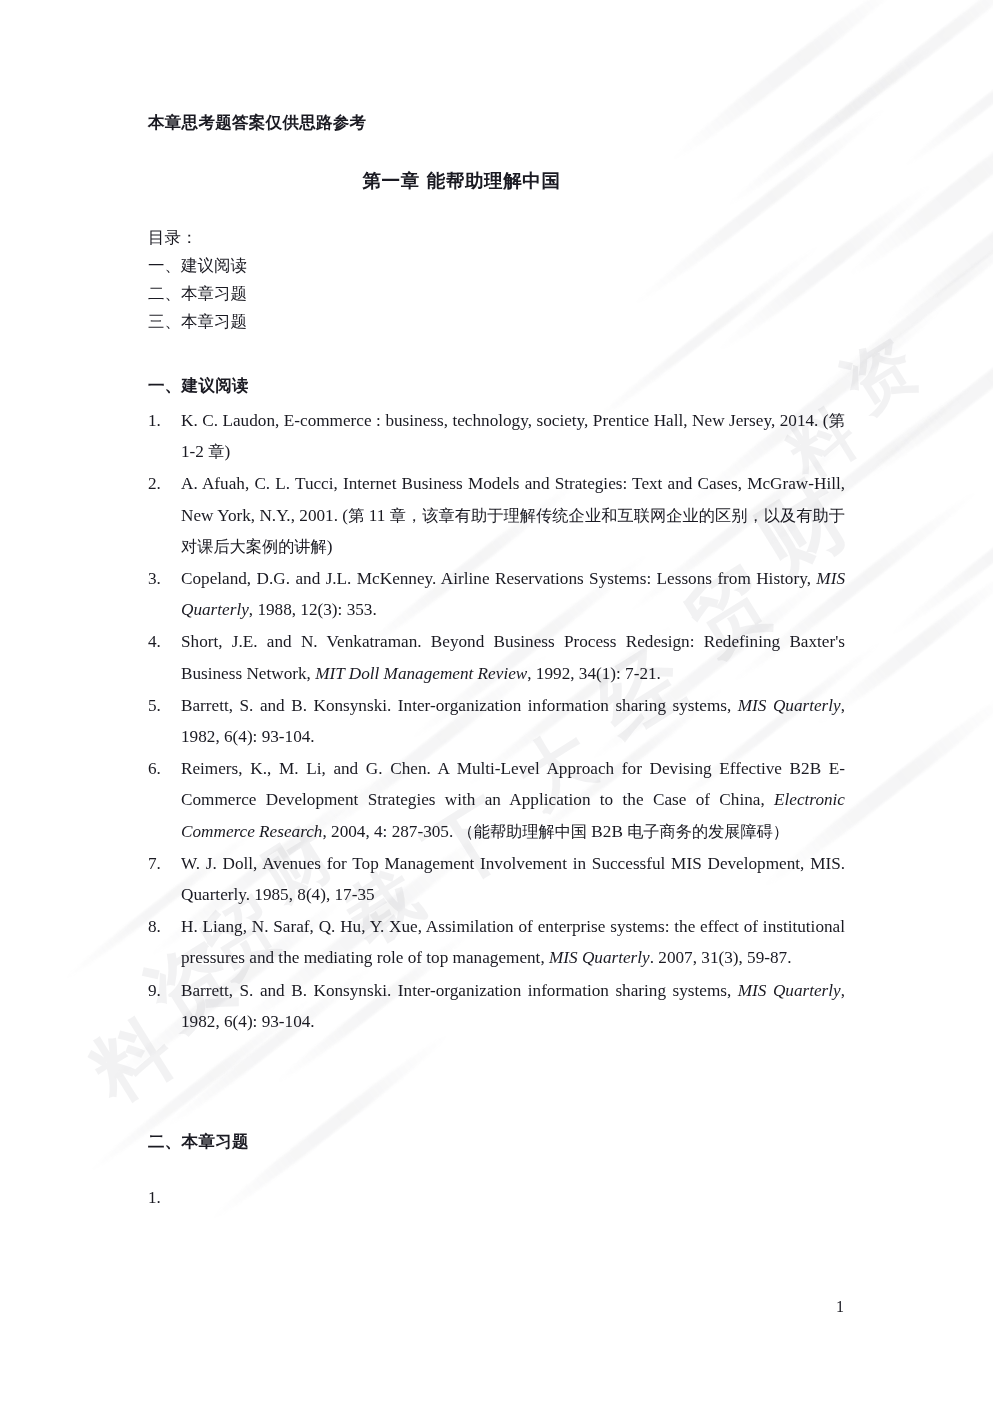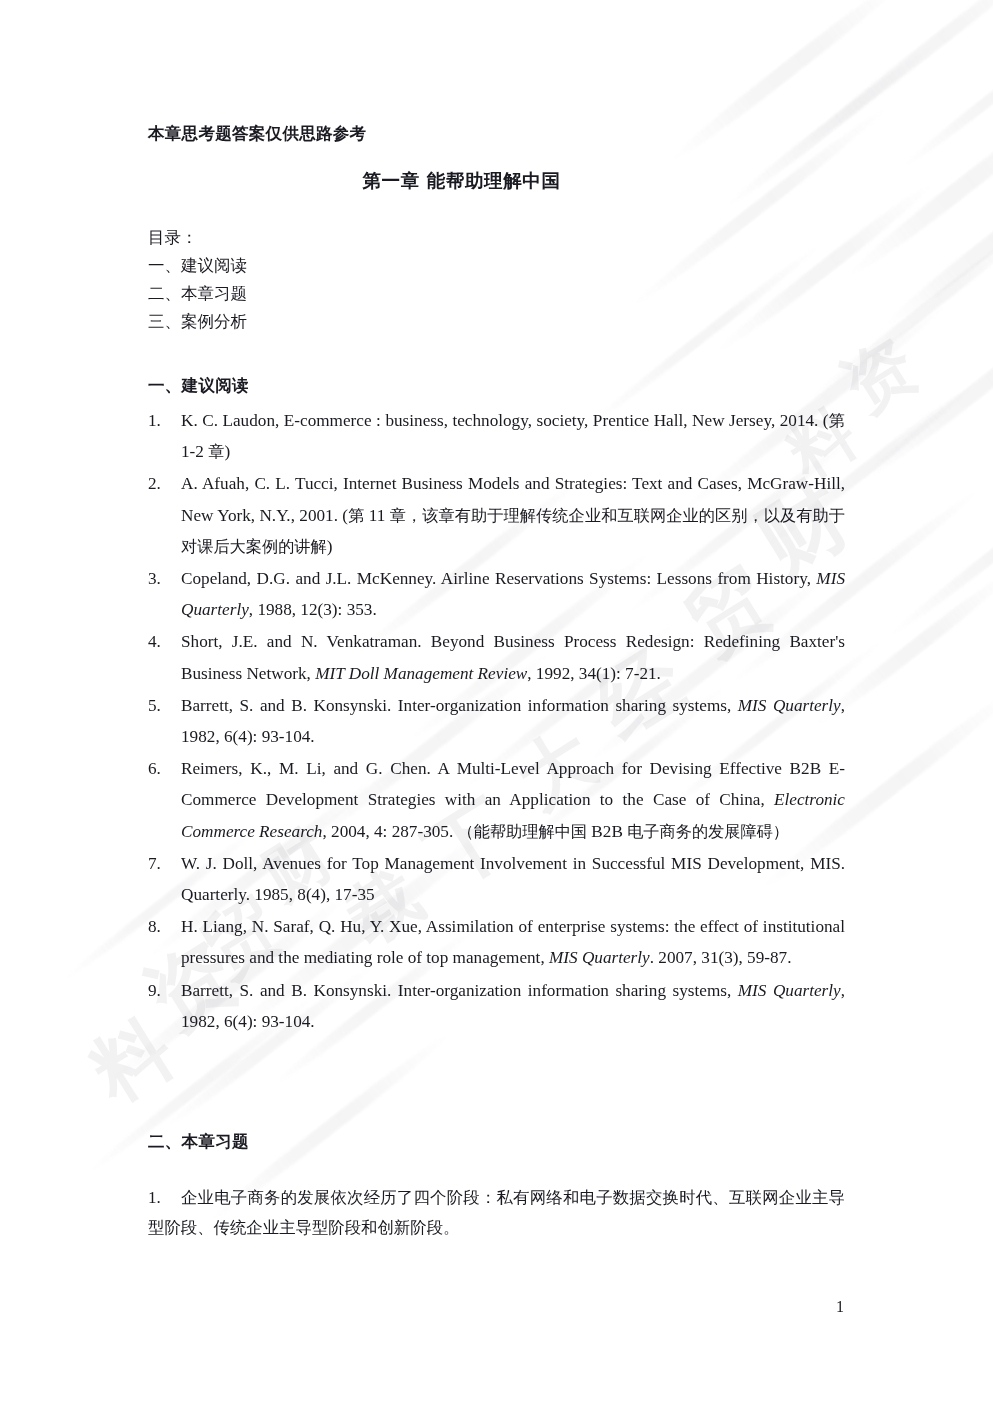--- a/index.html
+++ b/index.html
@@ -43,21 +43,21 @@
   
   #page {
     position: absolute;
     inset: 0;
     z-index: 2;
   }
 
   .doc-head {
     position: absolute;
     left: 148px;
-    top: 123px;
+    top: 112px;
     font-family: "DejaVu Sans", "Liberation Sans", sans-serif;
     font-weight: 700;
     font-size: 16.5px;
     letter-spacing: 0.3px;
   }
 
   .chapter-title {
     position: absolute;
     left: 148px;
     top: 168px;
@@ -214,21 +214,21 @@
 <div id="page">
 
   <div class="doc-head">本章思考题答案仅供思路参考</div>
 
   <div class="chapter-title">第一章  能帮助理解中国</div>
 
   <div class="toc">
     <div class="toc-line">目录：</div>
     <div class="toc-line">一、建议阅读</div>
     <div class="toc-line">二、本章习题</div>
-    <div class="toc-line">三、案例分析</div>
+    <div class="toc-line">三、本章习题</div>
   </div>
 
   <div class="section-head" id="sec-readings">一、建议阅读</div>
 
   <div class="ref-list">
     <div class="ref-item">
       <span class="ref-num">1.</span>
       <span class="ref-body">K. C. Laudon, E-commerce : business, technology, society, Prentice Hall, New Jersey, 2014. (<span class="cjk">第</span> 1-2 <span class="cjk">章</span>)</span>
     </div>
     <div class="ref-item">
@@ -264,18 +264,17 @@
       <span class="ref-body">Barrett, S. and B. Konsynski. Inter-organization information sharing systems, <i>MIS Quarterly</i>, 1982, 6(4): 93-104.</span>
     </div>
   </div>
 
   <div class="section-head" id="sec-exercises">二、本章习题</div>
 
   <div class="ex-list">
     <div class="ex-q">
       <span class="ex-num">1.</span>
     </div>
-    <div class="ex-ans">企业电子商务的发展依次经历了四个阶段：私有网络和电子数据交换时代、互联网企业主导型阶段、传统企业主导型阶段和创新阶段。</div>
   </div>
 
   <div class="page-number">1</div>
 
 </div>
 
 </body></html>

